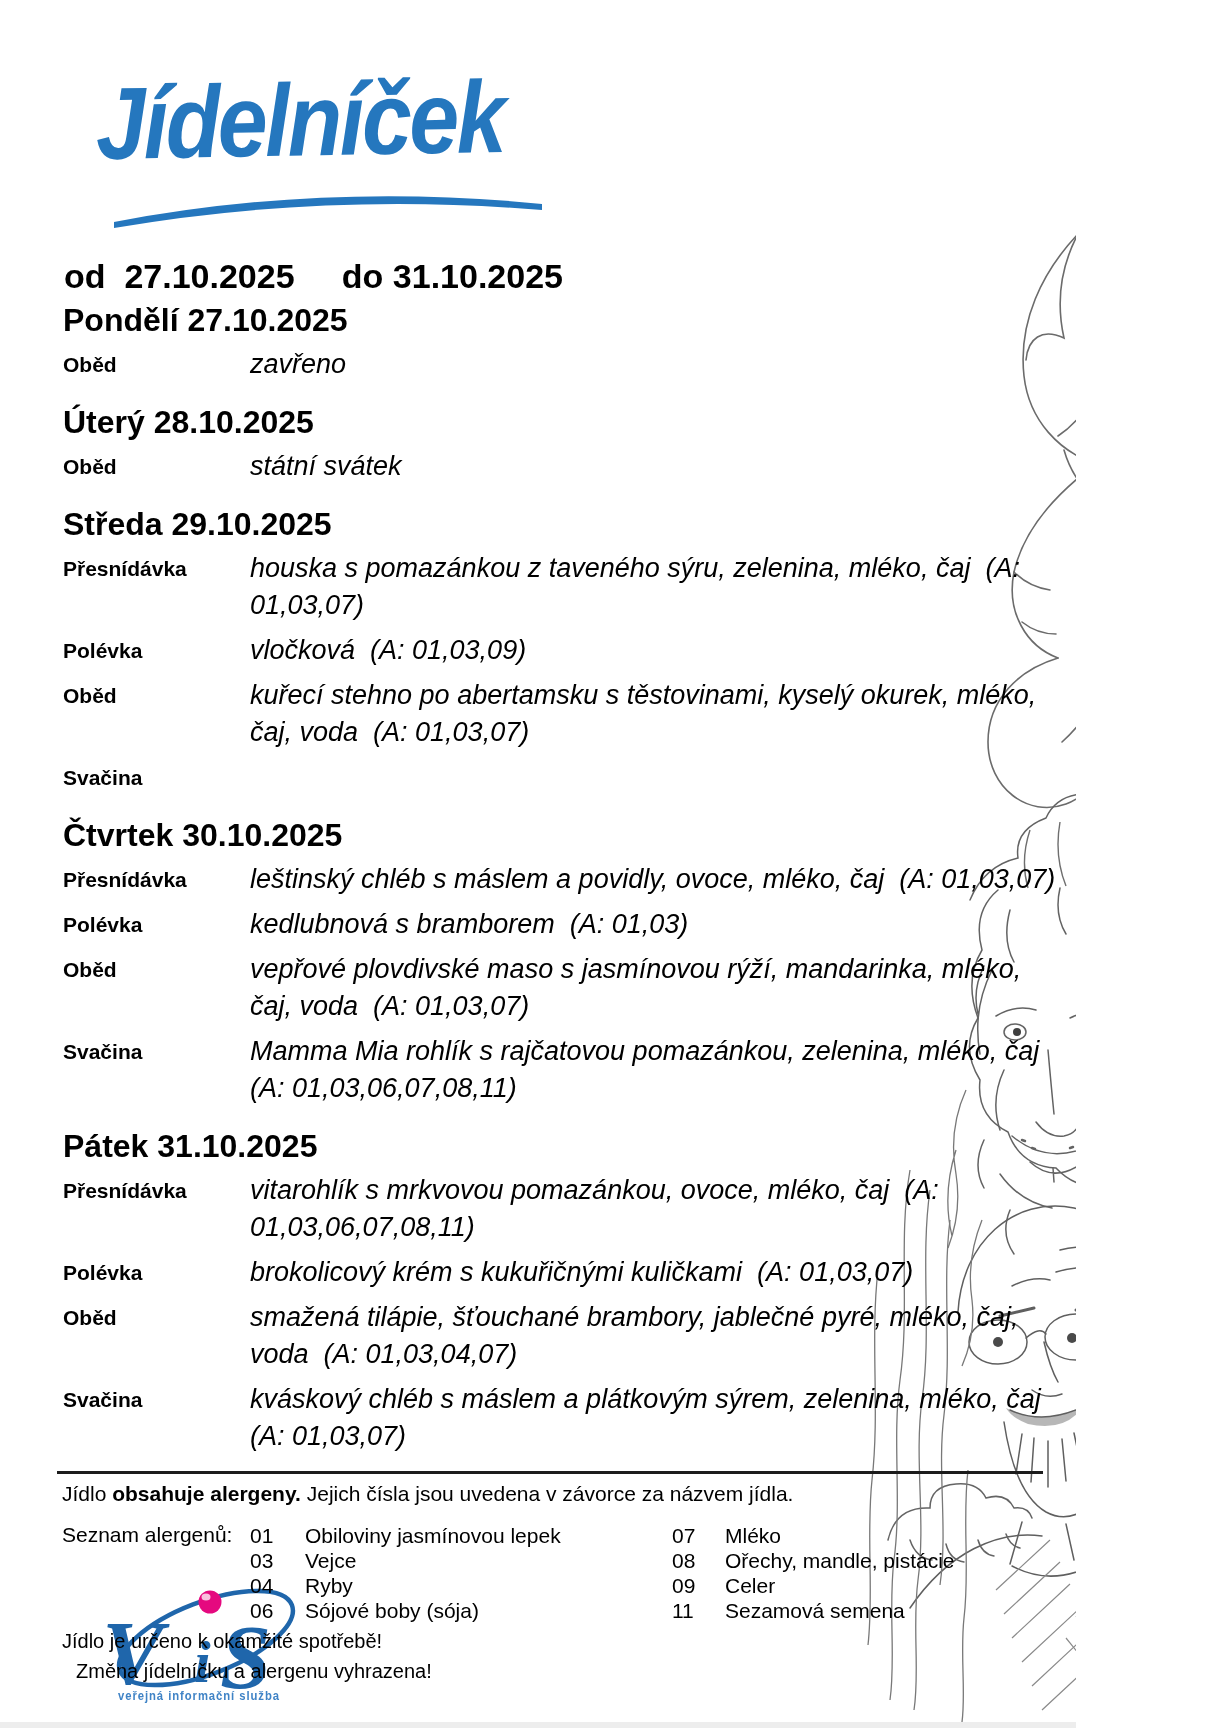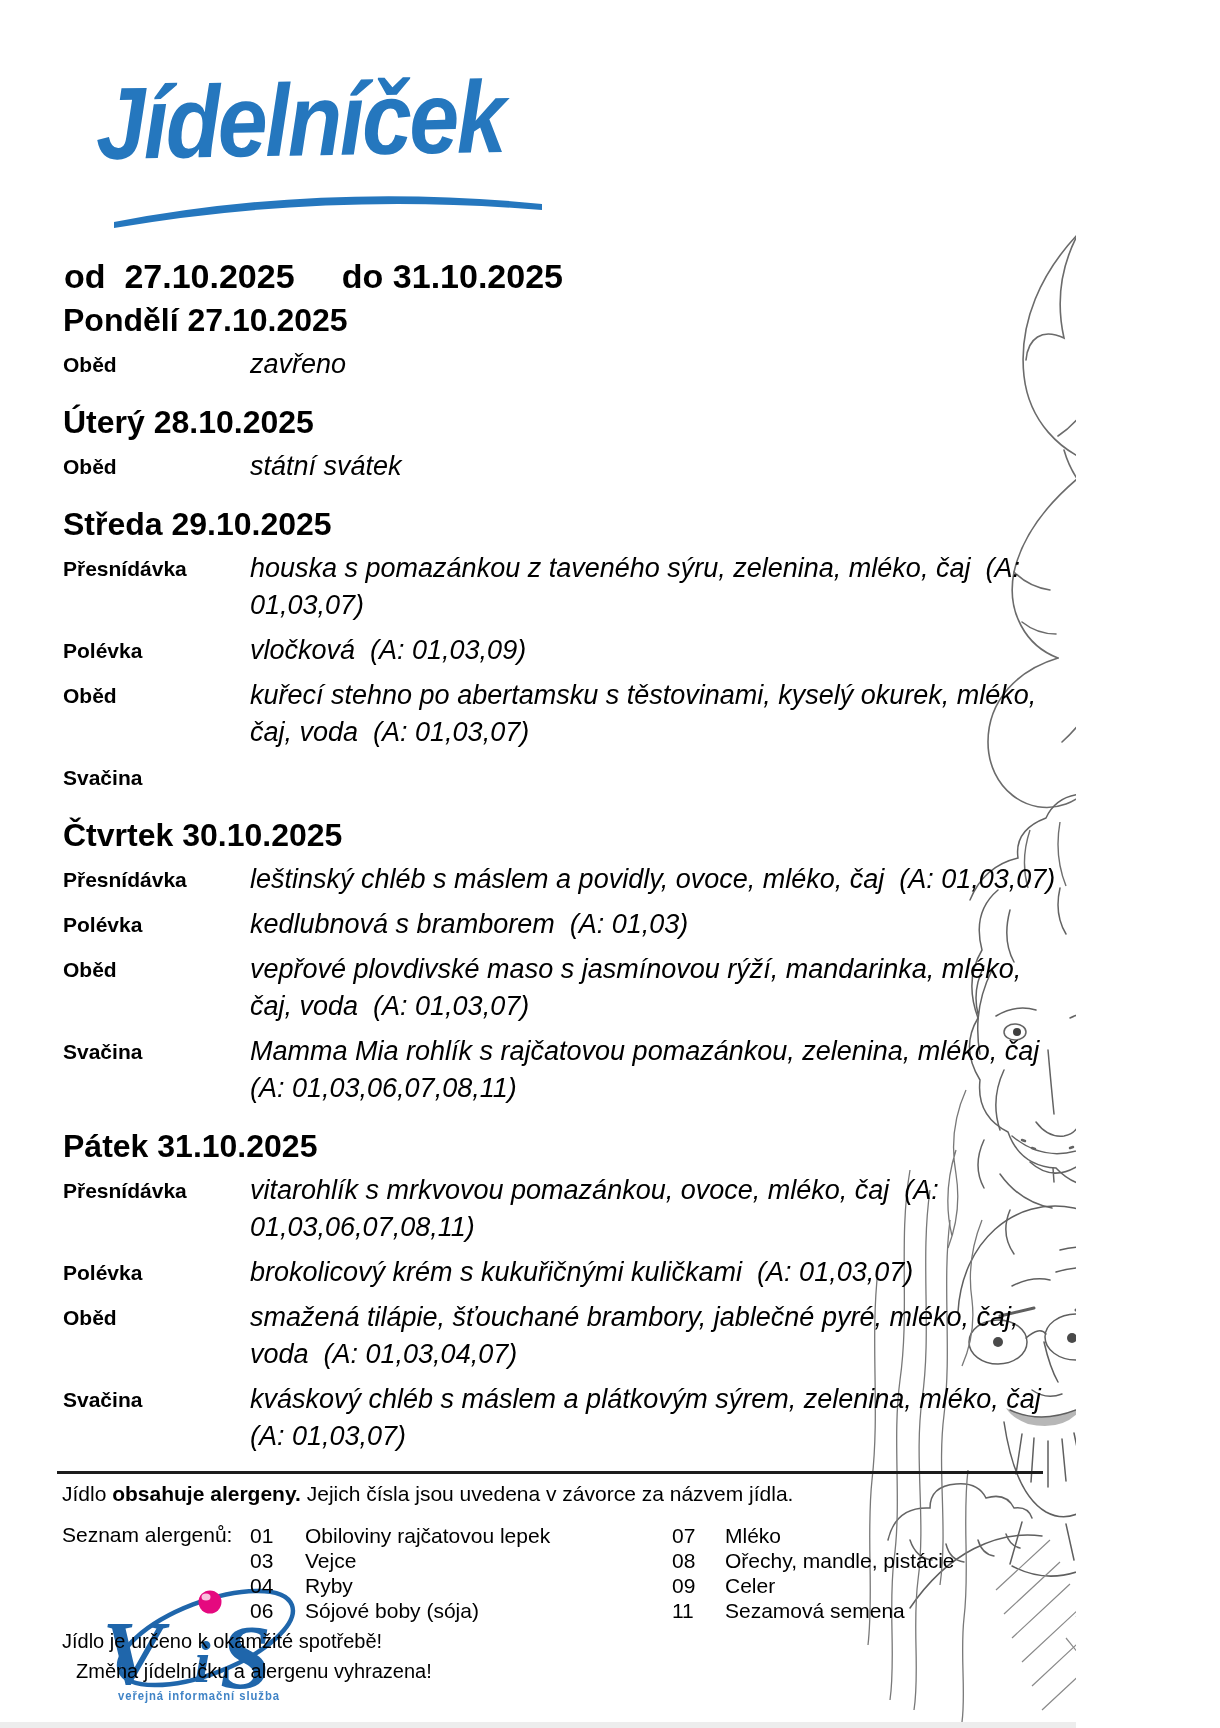--- a/index.html
+++ b/index.html
@@ -201,21 +201,21 @@
           <div class="meal-label">Svačina</div>
           <div class="meal-text">kváskový chléb s máslem a plátkovým sýrem, zelenina, mléko, čaj  (A: 01,03,07)</div>
         </div>
       </div>
     </div>
 
   <div class="rule"></div>
   <div class="allergen-note"><span>Jídlo </span><b>obsahuje alergeny.</b><span> Jejich čísla jsou uvedena v závorce za názvem jídla.</span></div>
   <div class="allergen-label">Seznam alergenů:</div>
   <div class="allergen-col c1">
-      <div class="allergen-row"><span class="allergen-num">01</span><span>Obiloviny rajčatovou lepek</span></div>
+      <div class="allergen-row"><span class="allergen-num">01</span><span>Obiloviny jasmínovou lepek</span></div>
       <div class="allergen-row"><span class="allergen-num">03</span><span>Vejce</span></div>
       <div class="allergen-row"><span class="allergen-num">04</span><span>Ryby</span></div>
       <div class="allergen-row"><span class="allergen-num">06</span><span>Sójové boby (sója)</span></div>
     </div>
   <div class="allergen-col c2">
       <div class="allergen-row"><span class="allergen-num">07</span><span>Mléko</span></div>
       <div class="allergen-row"><span class="allergen-num">08</span><span>Ořechy, mandle, pistácie</span></div>
       <div class="allergen-row"><span class="allergen-num">09</span><span>Celer</span></div>
       <div class="allergen-row"><span class="allergen-num">11</span><span>Sezamová semena</span></div>
     </div>

